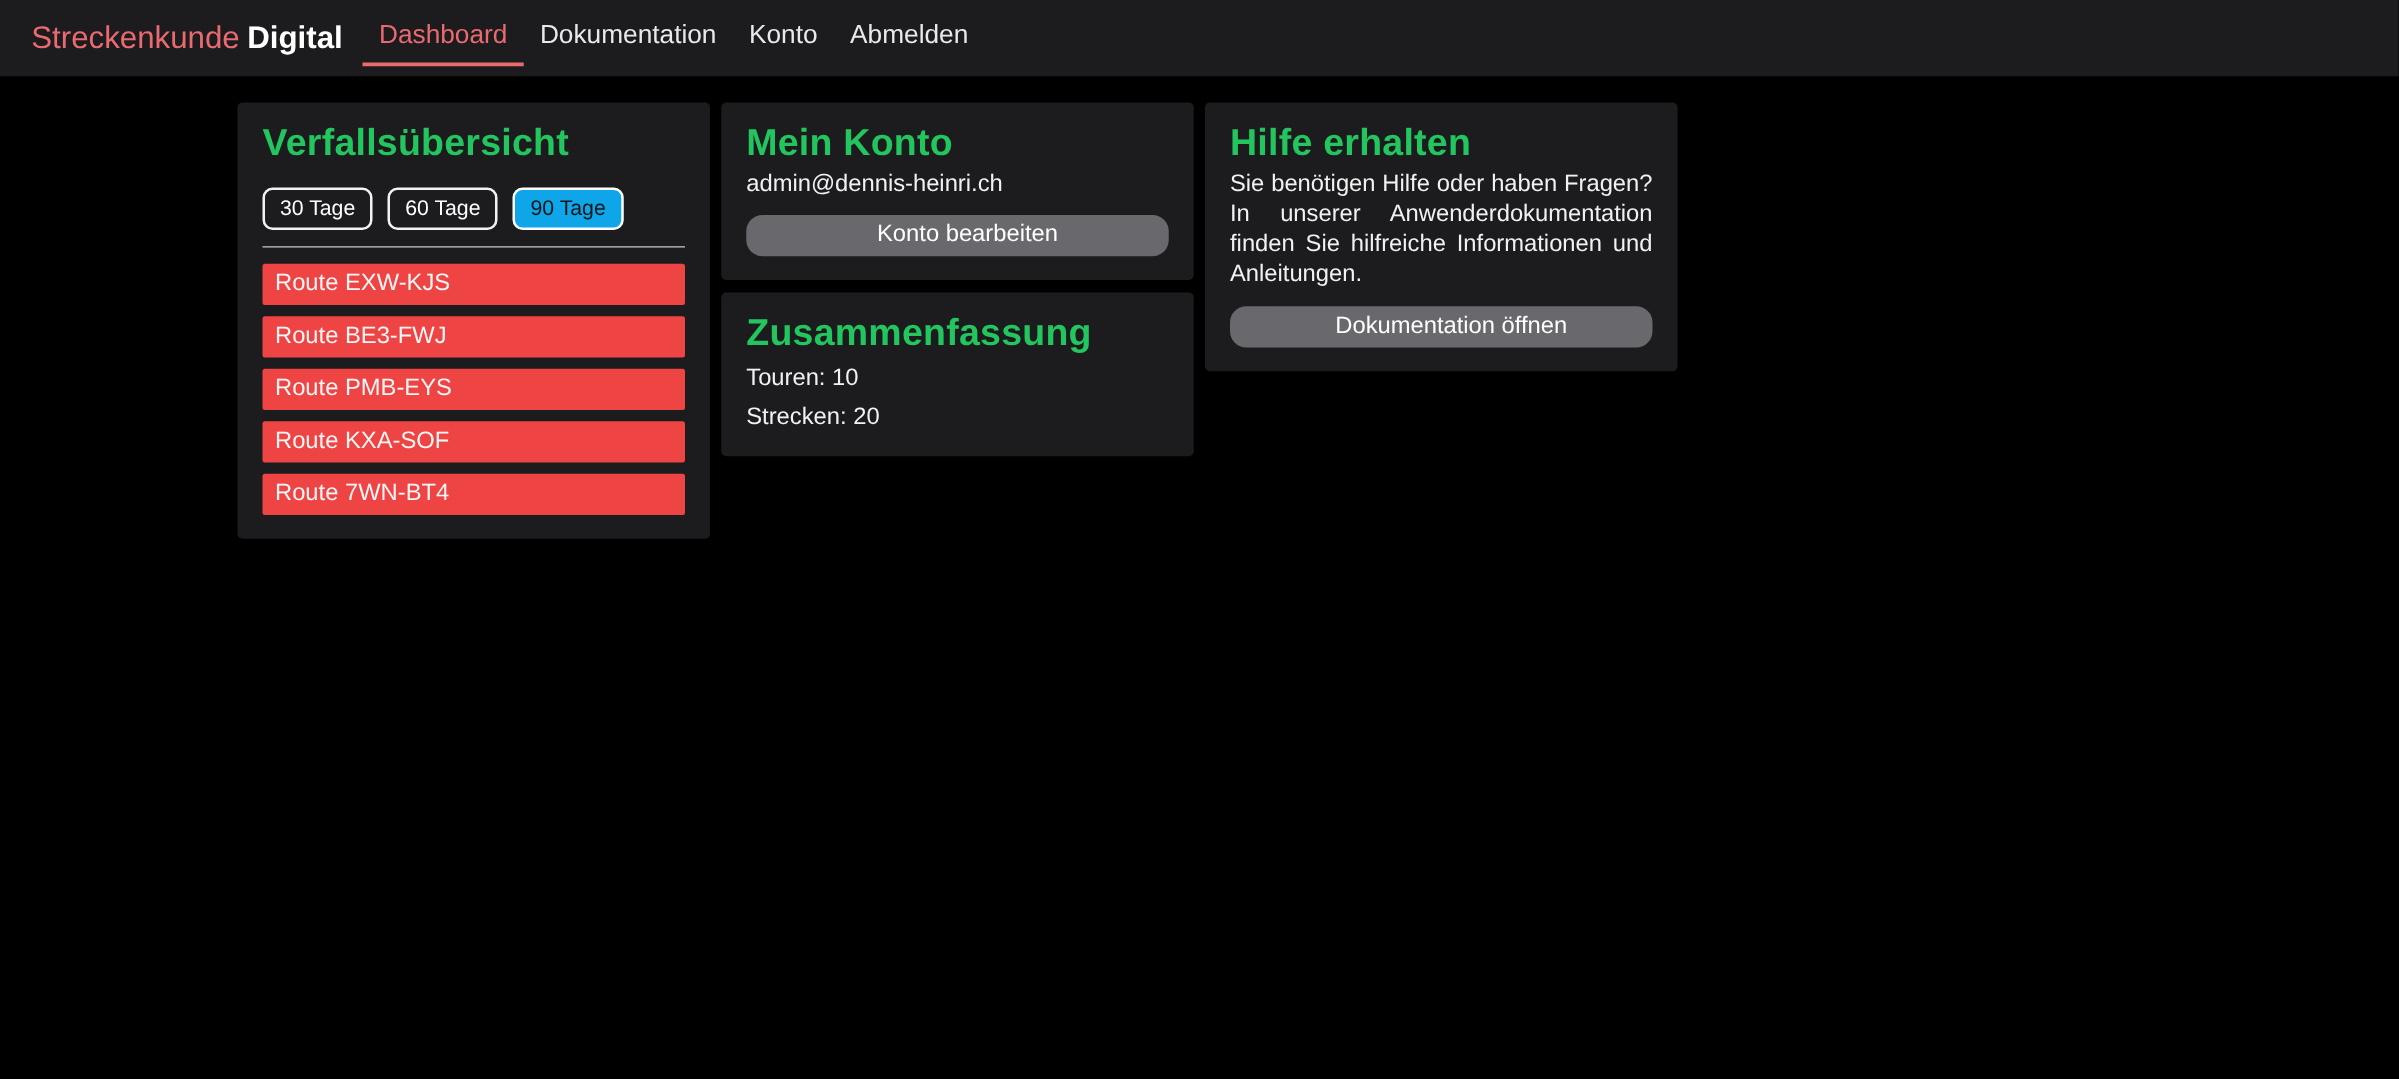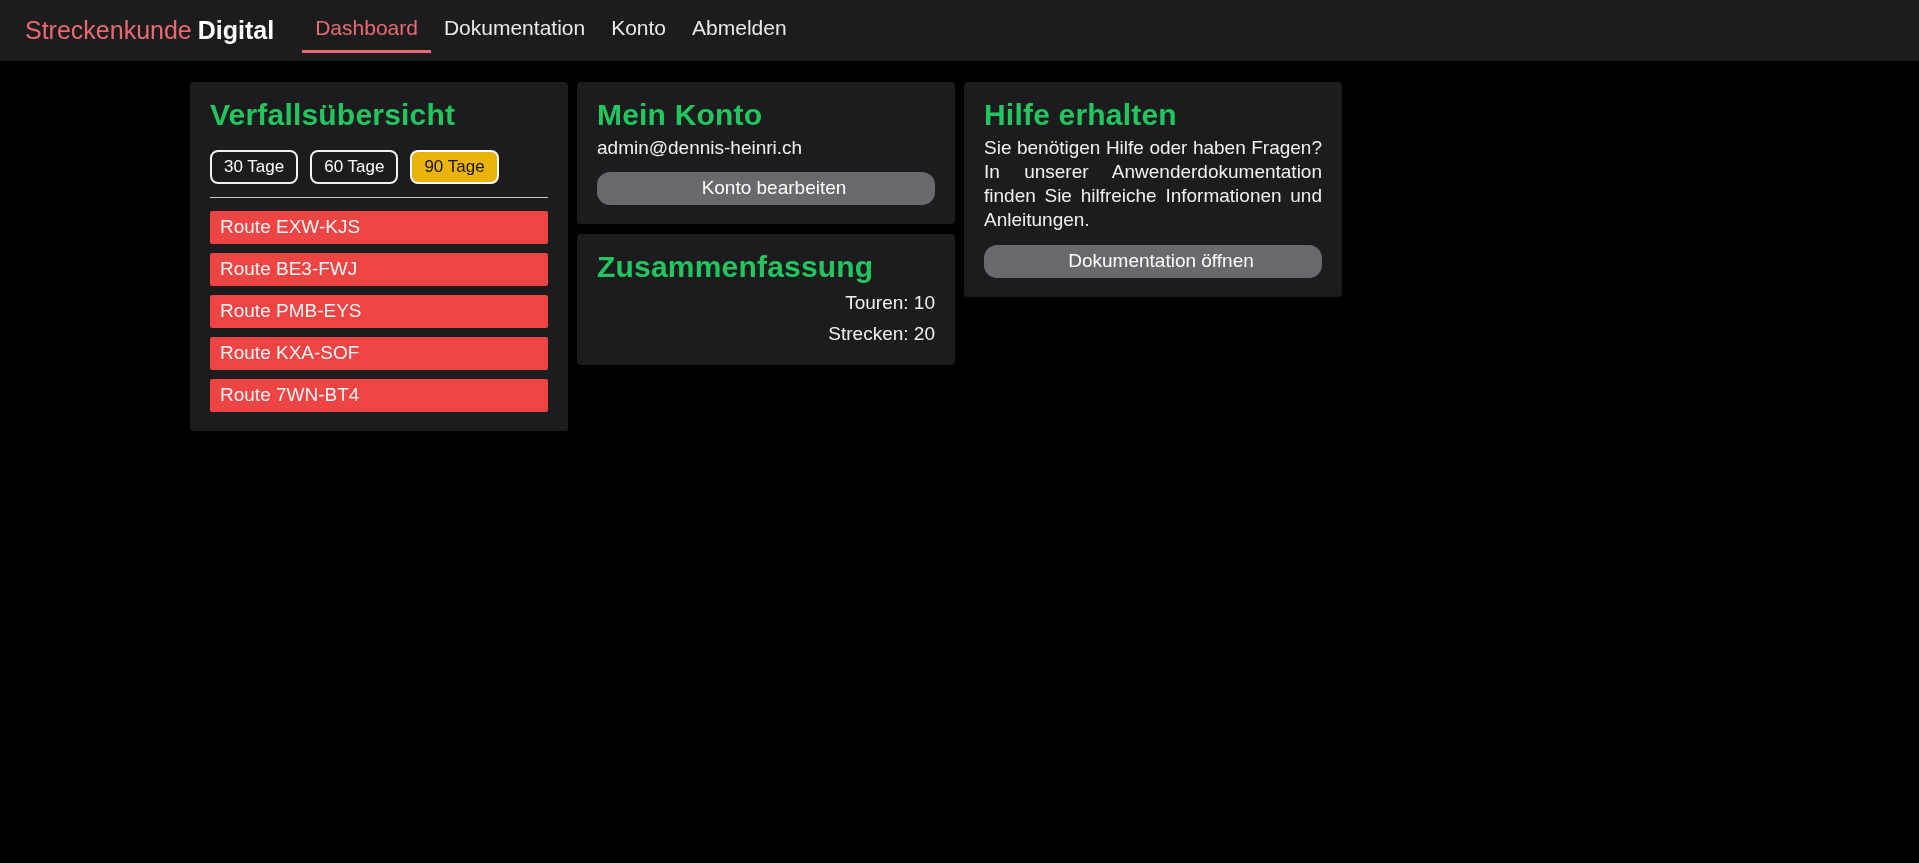--- a/index.html
+++ b/index.html
@@ -30,21 +30,21 @@
     margin-right: 16px;
     cursor: pointer;
     white-space: nowrap;
   }
   .brand-primary { color: #ea6a70; font-weight: 400; }
   .brand-secondary { color: #ffffff; font-weight: 700; margin-left: 6px; }
   .nav-links {
     display: flex;
     align-items: flex-end;
     list-style: none;
-    margin: 12px;
+    margin: 0;
     padding: 0;
   }
   .nav-link {
     display: block;
     font-size: 21px;
     color: #e9e9e9;
     text-decoration: none;
     padding: 8px 13px 10px 13px;
     border-bottom: 3px solid transparent;
     cursor: pointer;
@@ -85,21 +85,21 @@
     border: 2px solid #f2f2f2;
     color: #ffffff;
     font-family: inherit;
     font-size: 17px;
     line-height: 1;
     padding: 6px 12px 7px 12px;
     border-radius: 8px;
     cursor: pointer;
   }
   .filter-btn.selected {
-    background: #eab308;
+    background: #0ea5e9;
     border-color: #ffffff;
     color: #161616;
   }
   .divider {
     border: none;
     border-top: 1px solid #c9c9c9;
     margin: 13px 0 13px 0;
   }
   .route-list { display: flex; flex-direction: column; gap: 9px; }
   .route-item {
@@ -123,21 +123,21 @@
     width: 100%;
     background: #69696d;
     border: none;
     border-radius: 13px;
     color: #ffffff;
     font-family: inherit;
     font-size: 19px;
     padding: 5px 12px 6px 28px;
     cursor: pointer;
   }
-  .summary-line { margin: 0 0 7px 0; line-height: 24px; text-align: right; }
+  .summary-line { margin: 0 0 7px 0; line-height: 24px; }
   .summary-line:last-child { margin-bottom: 0; }
   .help-text {
     margin: -2px 0 13px 0;
     font-size: 19px;
     line-height: 24px;
     text-align: justify;
     color: #f1f1f1;
   }
 </style>
 </head>

